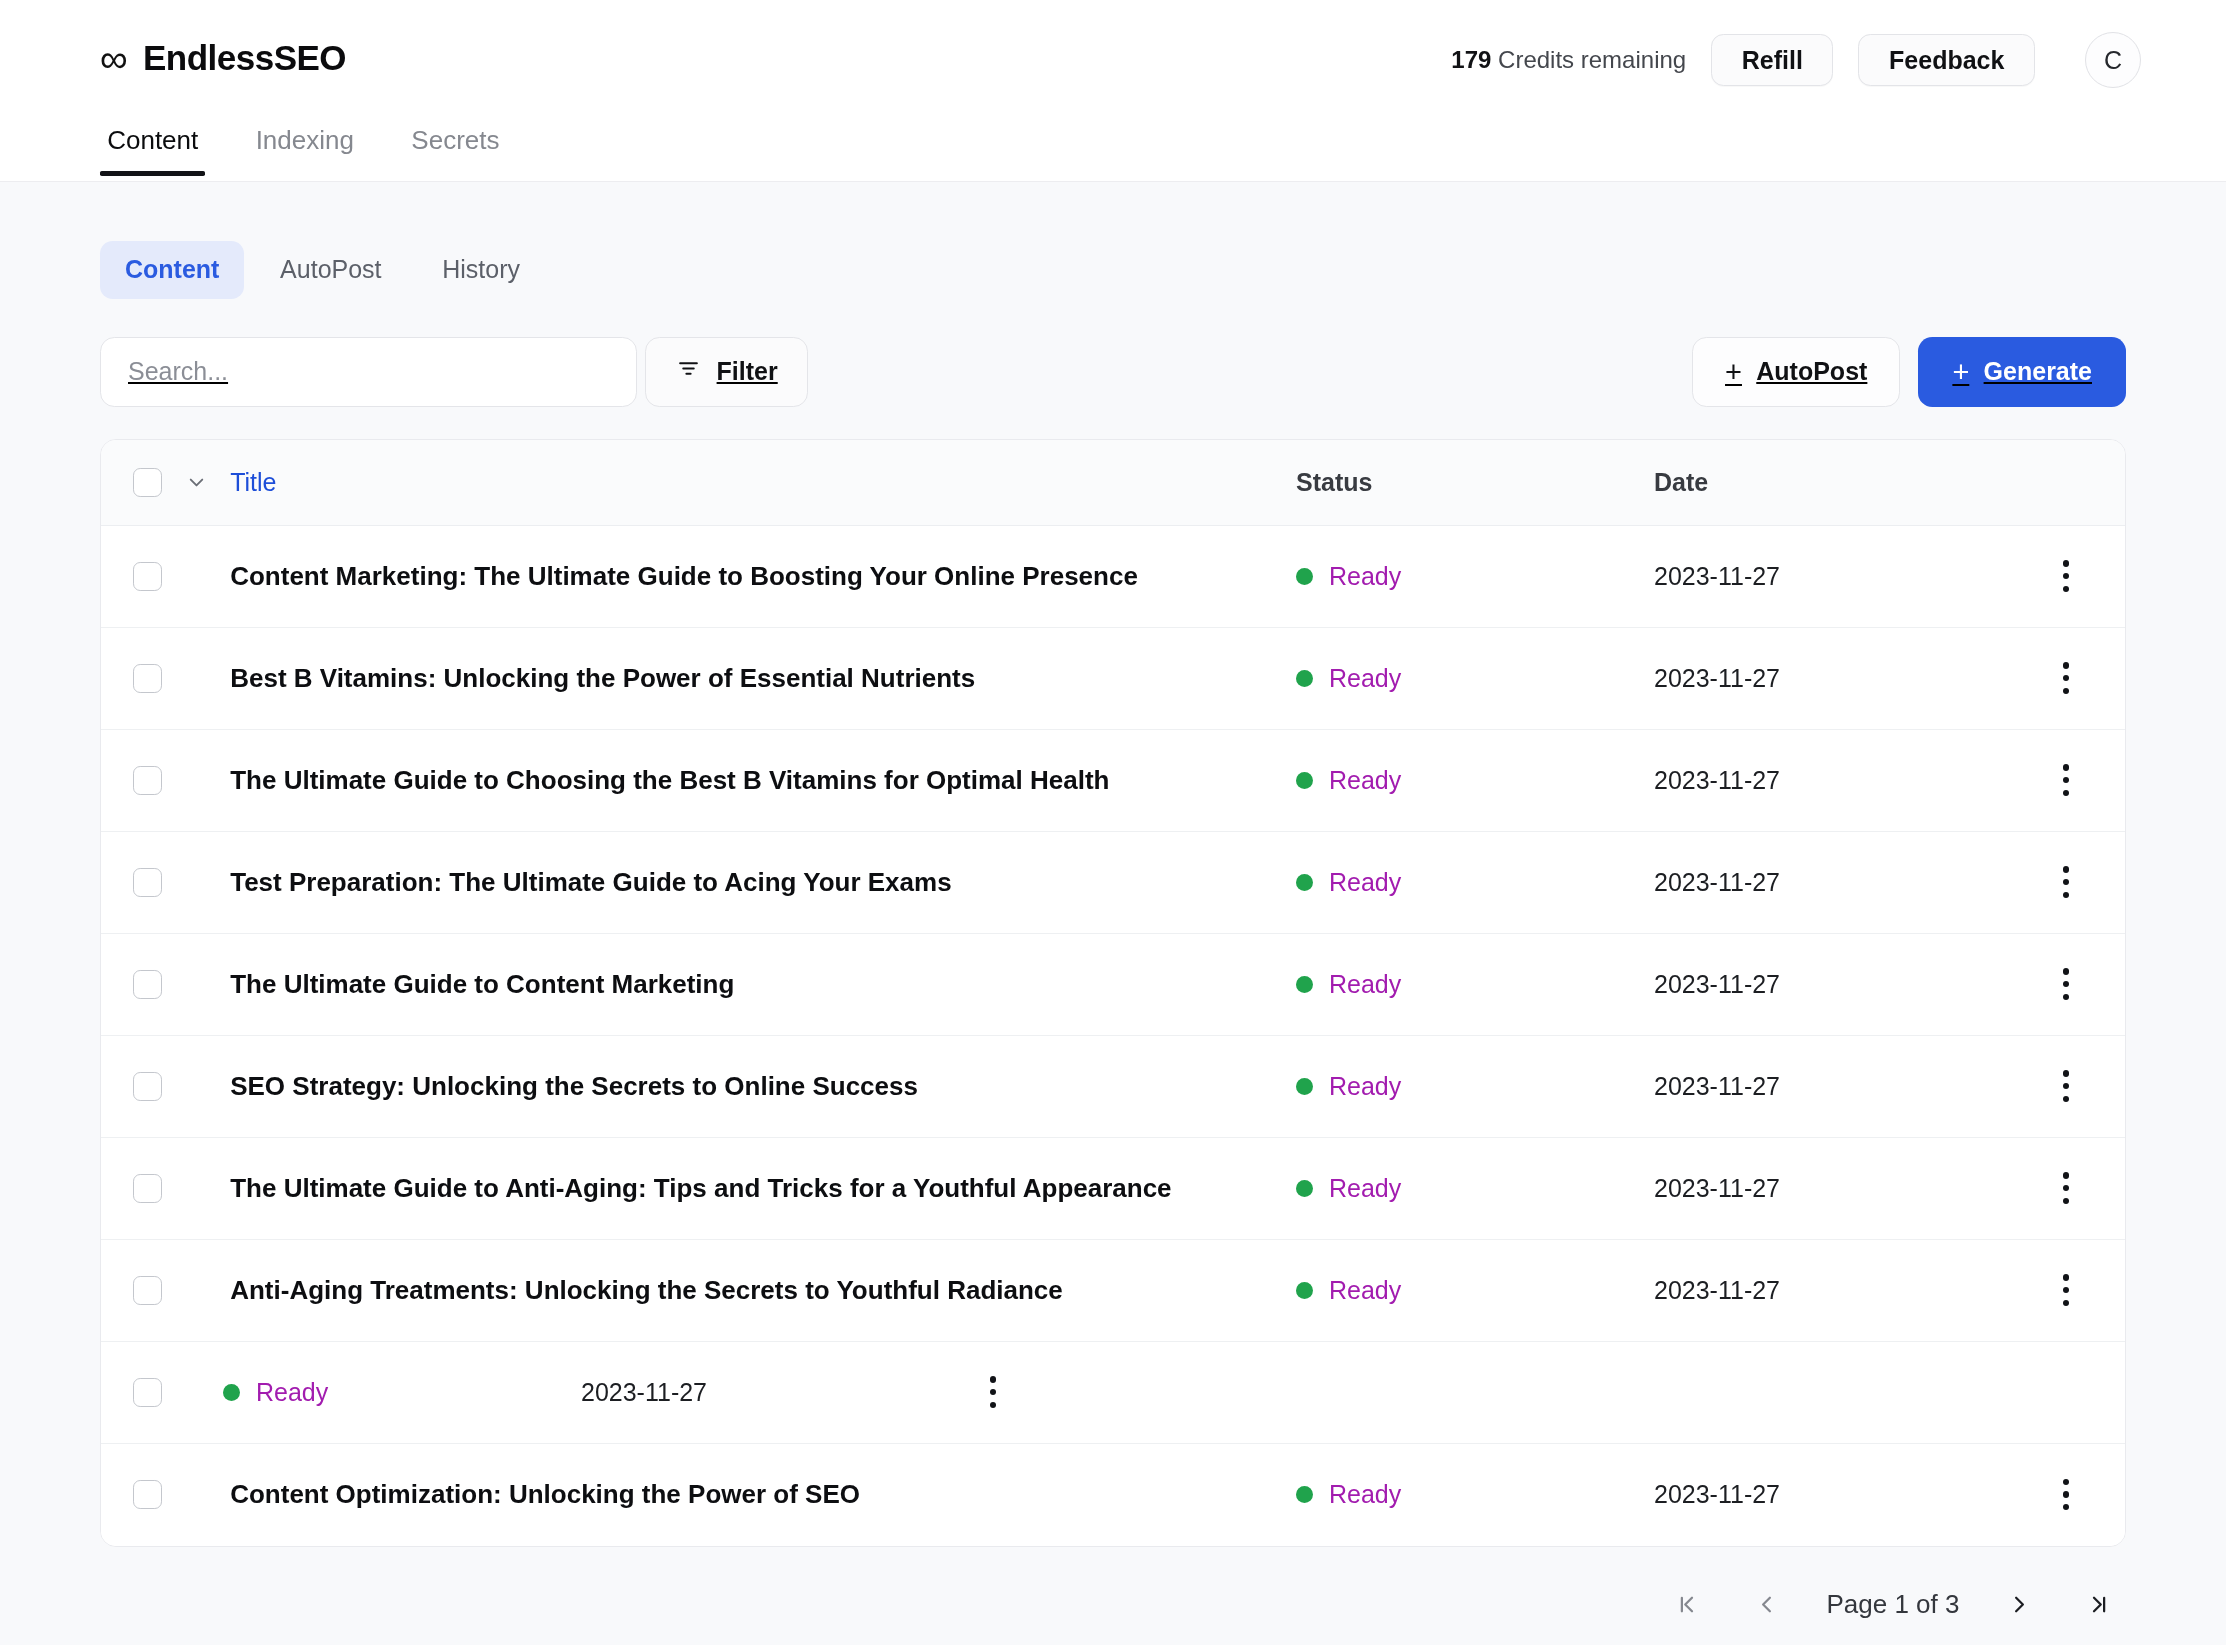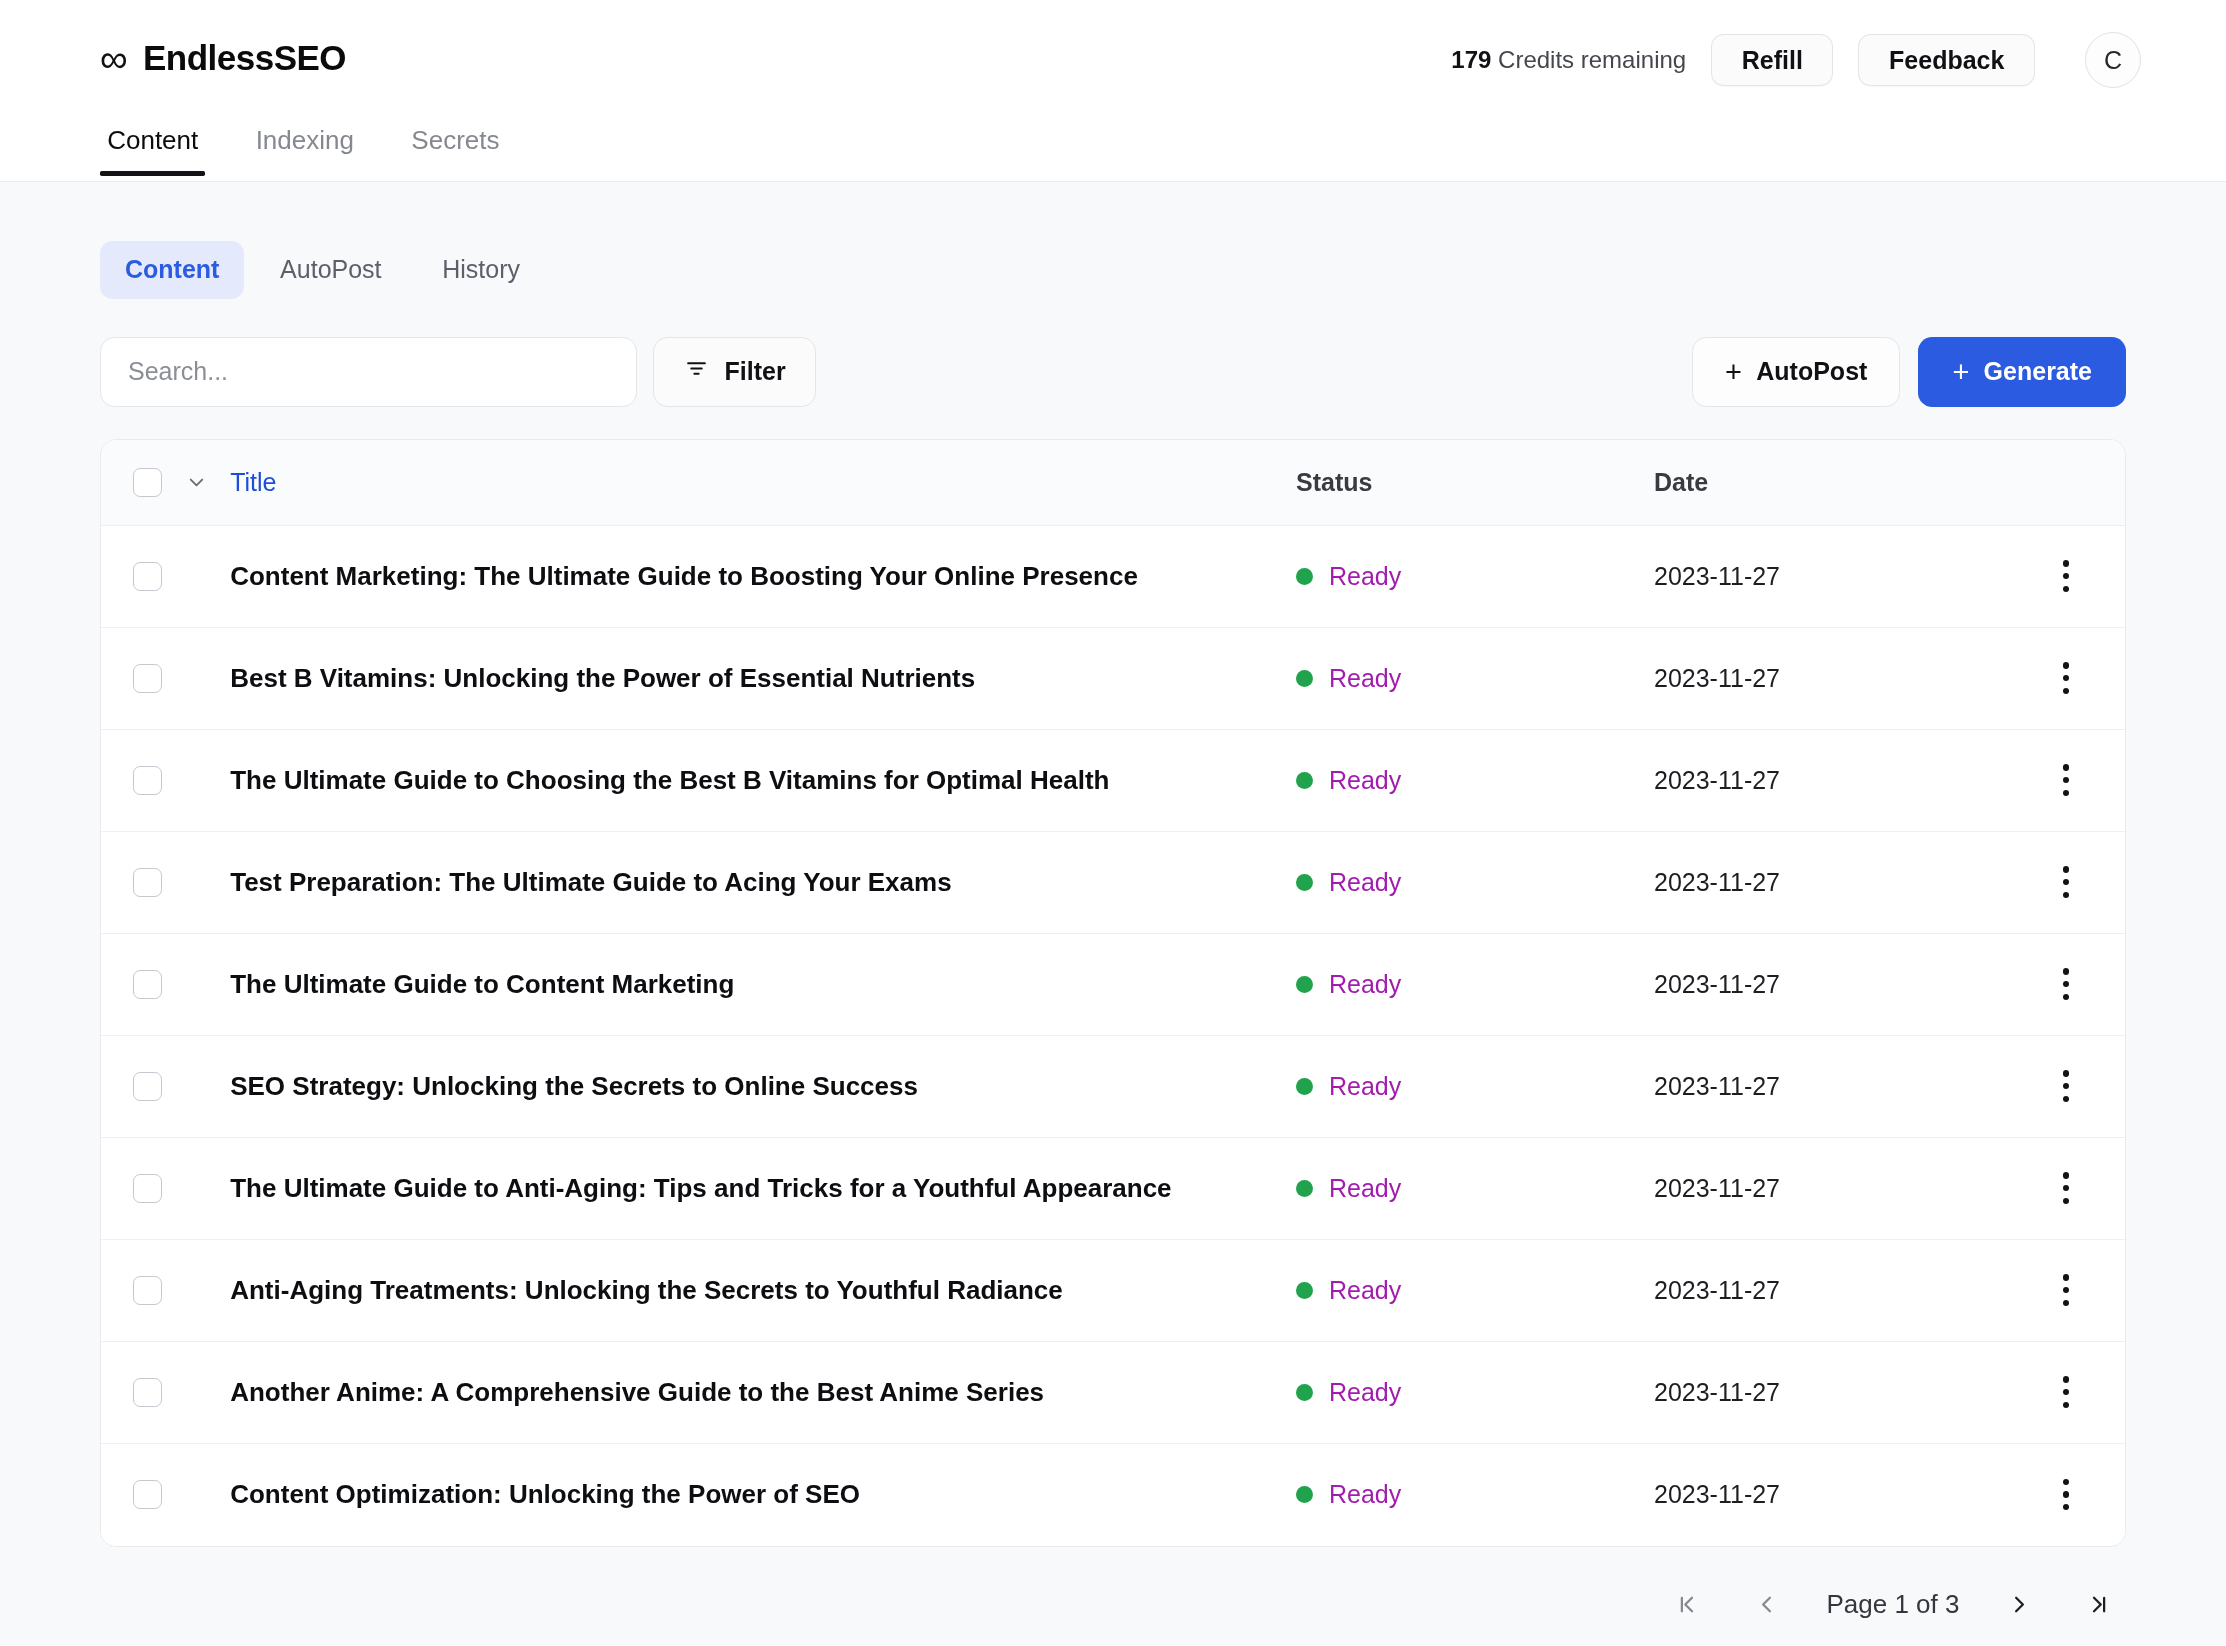--- a/index.html
+++ b/index.html
@@ -143,22 +143,23 @@
   .subtab.active {
     background: #e4eafb;
     color: #2a5be0;
     font-weight: bold;
   }
 
   
   .toolbar {
     display: flex;
     align-items: center;
-    gap: 16px;
+    gap: 8px;
     margin-bottom: 32px;
+    text-decoration: underline;
   }
   .search-box {
     width: 537px;
     height: 70px;
     border: 0.9px solid #e4e5e9;
     border-radius: 14.3px;
     background: #ffffff;
     padding: 0 27px;
     font-size: 25px;
     color: #121317;
@@ -587,21 +588,20 @@
               <i></i>
               <i></i>
             </span>
           </div>
         </div>
         <div class="t-row">
           <div class="c-check">
             <span class="cbox"></span>
           </div>
           <div class="caret"></div>
-          <div class="c-title">Another Anime: A Comprehensive Guide to the Best Anime Series</div>
           <div class="c-status">
             <span class="dot"></span>
             <span>Ready</span>
           </div>
           <div class="c-date">2023-11-27</div>
           <div class="c-menu">
             <span class="kebab">
               <i></i>
               <i></i>
               <i></i>

